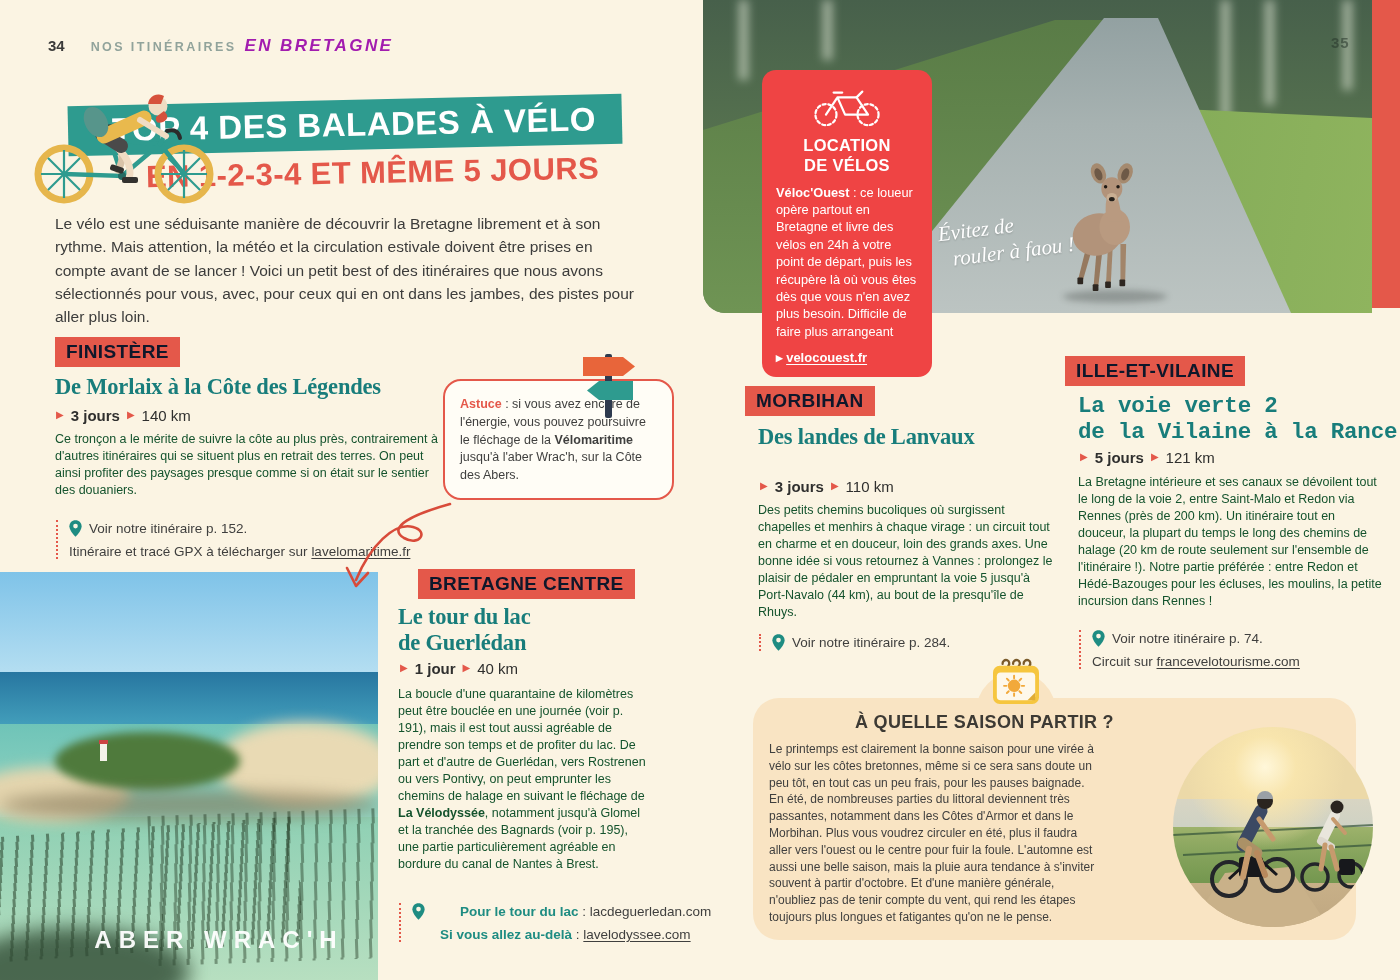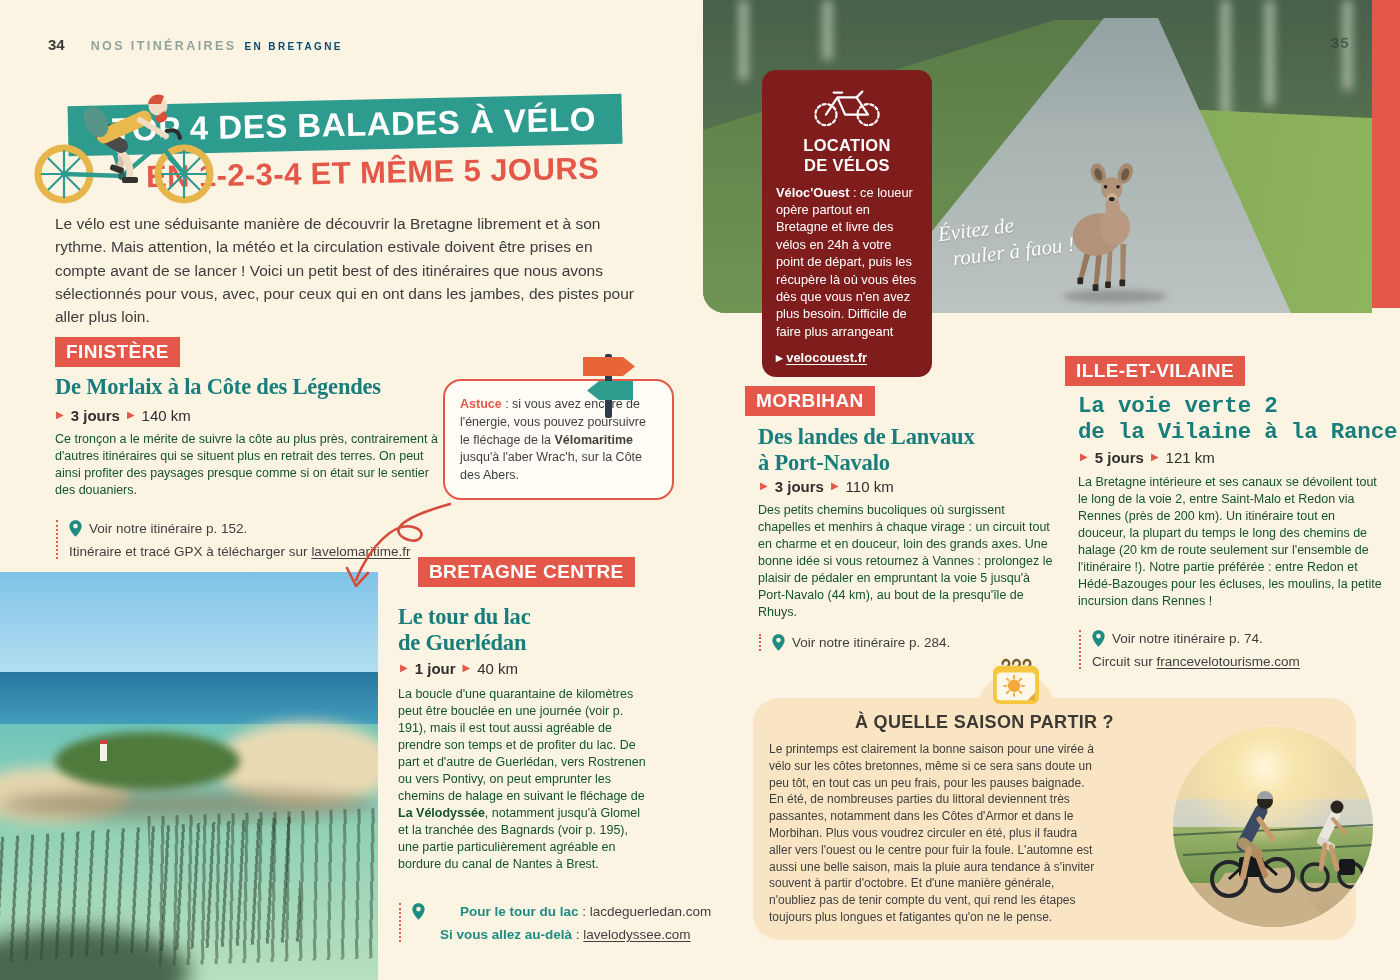--- a/index.html
+++ b/index.html
@@ -4,34 +4,34 @@
 <style>
   html,body{margin:0;padding:0;background:#e8e4da;}
   #canvas{position:relative;width:1400px;height:980px;background:#FBF4E3;overflow:hidden;
           font-family:"Liberation Sans",sans-serif;color:#3f3f3e;}
   .abs{position:absolute;}
 
   
   .pg-header{left:48px;top:36px;display:flex;align-items:baseline;gap:26px;}
   .pg-num{font-size:15px;font-weight:bold;color:#3a3a39;}
   .pg-title{font-size:12.5px;font-weight:bold;letter-spacing:2.4px;color:#91a39b;}
-  .pg-sub{font-size:10px;font-weight:bold;letter-spacing:2.4px;color:#0c4a6e;margin-left:8px;}
+  .pg-sub{font-size:17px;font-weight:bold;letter-spacing:2.4px;color:#a21caf;margin-left:8px;font-style:italic;}
 
   
   .hero-banner{left:68px;top:100px;width:554px;height:50px;background:#2E9B8F;
                transform:rotate(-1.3deg);z-index:2;}
   .hero-banner span{display:block;padding-left:44px;line-height:50px;font-size:33px;
                font-weight:bold;color:#fff;letter-spacing:.5px;white-space:nowrap;}
   .hero-sub{left:146px;top:155px;font-size:31px;font-weight:bold;color:#E4584A;
             transform:rotate(-1.1deg);white-space:nowrap;letter-spacing:.4px;z-index:2;}
   .hero-bike{left:24px;top:84px;z-index:3;}
   .intro{left:55px;top:212px;width:592px;font-size:15.5px;line-height:1.5;color:#3c3c3b;}
 
   
-  .label{background:#E4584A;color:#ffffff;font-weight:bold;font-size:19px;
+  .label{background:#E4584A;color:#0f172a;font-weight:bold;font-size:19px;
          padding:4px 11px;display:inline-block;letter-spacing:.4px;white-space:nowrap;}
   .rtitle{font-family:"Liberation Serif",serif;font-weight:bold;color:#187D7B;
           font-size:22.5px;line-height:1.14;letter-spacing:-.2px;white-space:nowrap;}
   .meta{display:flex;align-items:center;gap:7px;font-size:15px;color:#2f2f2e;white-space:nowrap;}
   .tri{color:#E4584A;font-size:10px;transform:translateY(-1px);}
   .rbody{font-size:12.5px;line-height:1.36;color:#14532d;}
   .links{border-left:2px dotted #E4584A;padding-left:11px;display:flex;
          flex-direction:column;gap:7px;font-size:13.5px;color:#3f3f3e;}
   .linkrow{display:flex;align-items:center;gap:7px;}
   .u{text-decoration:underline;text-underline-offset:2px;}
@@ -44,21 +44,21 @@
   .sec-fin-body{left:55px;top:431px;width:392px;}
   .sec-fin-links{left:56px;top:520px;}
 
   
   .astuce{left:443px;top:379px;width:198px;background:#FFFdf6;border:2px solid #E4584A;
           border-radius:18px;padding:15px 14px 13px 15px;font-size:12.5px;line-height:1.42;z-index:4;}
   .astuce .lab{color:#E4584A;font-weight:bold;}
   .signpost{left:571px;top:352px;z-index:5;}
   .arrow{left:330px;top:494px;z-index:6;}
 
-  .sec-bc-label{left:398px;top:557px;padding-left:20px;}
+  .sec-bc-label{left:398px;top:569px;padding-left:20px;}
   .sec-bc-title{left:398px;top:604px;}
   .sec-bc-meta{left:400px;top:660px;}
   .sec-bc-body{left:398px;top:686px;width:250px;}
   .sec-bc-links{left:399px;top:903px;}
 
   
   .photo-left{left:0;top:572px;width:378px;height:408px;overflow:hidden;}
   .pl-sky{position:absolute;left:0;top:0;right:0;height:108px;
           background:linear-gradient(#7fc3e8,#b8e0f2);}
   .pl-ocean{position:absolute;left:0;top:100px;right:0;height:58px;
@@ -102,21 +102,21 @@
      border-radius:50%;filter:blur(3px);}
   .deer{position:absolute;left:362px;top:155px;}
   .pr-script{position:absolute;left:236px;top:214px;transform:rotate(-7deg);
      font-family:"Liberation Serif",serif;font-style:italic;color:#fff;font-size:21px;
      line-height:1.22;text-shadow:0 1px 2px rgba(0,0,0,.2);white-space:nowrap;}
   .pr-num{position:absolute;left:628px;top:34px;font-size:15px;font-weight:bold;
      color:rgba(38,52,42,.55);letter-spacing:1px;}
   .red-bar{left:1372px;top:0;width:28px;height:308px;background:#E4584A;}
 
   
-  .rental{left:762px;top:70px;width:170px;background:#7f1d1d;border-radius:14px;
+  .rental{left:762px;top:70px;width:170px;background:#ef4444;border-radius:14px;
      padding:14px 14px 12px;box-sizing:border-box;color:#fff;z-index:5;}
   .rental .ic{text-align:center;margin-bottom:4px;}
   .rental h3{margin:0 0 8px;text-align:center;font-size:16.5px;line-height:1.2;letter-spacing:.3px;}
   .rental p{margin:0 0 10px;font-size:12.8px;line-height:1.36;}
   .rental .lk{font-size:13px;font-weight:bold;}
 
   .sec-mor-label{left:745px;top:386px;}
   .sec-mor-title{left:758px;top:424px;}
   .sec-mor-meta{left:760px;top:478px;}
   .sec-mor-body{left:758px;top:502px;width:296px;}
@@ -270,20 +270,21 @@
     <div class="pl-shallow"></div>
     <div class="pl-low"></div>
     <div class="pl-sand1"></div>
     <div class="pl-sand2"></div>
     <div class="pl-island"></div>
     <div class="pl-rocks"></div>
     <div class="pl-lh"></div>
     <div class="pl-oys1"></div>
     <div class="pl-oys2"></div>
     <div class="pl-dark"></div>
+    <div class="pl-cap">ABER WRAC'H</div>
   </div>
 
   <div class="abs photo-right">
     <div class="pr-forest"></div>
     <div class="birch" style="left:518px;top:0;height:120px;"></div>
     <div class="birch" style="left:562px;top:0;height:105px;"></div>
     <div class="birch" style="left:640px;top:0;height:90px;"></div>
     <div class="birch" style="left:36px;top:0;height:80px;"></div>
     <div class="birch" style="left:120px;top:0;height:60px;"></div>
     <div class="pr-grassL"></div>
@@ -335,21 +336,20 @@
       </svg>
     </div>
     <h3><span>LOCATION</span><br><span>DE VÉLOS</span></h3>
     <p><strong>Véloc'Ouest</strong><span> : ce loueur opère partout en Bretagne et livre des vélos en 24h à votre point de départ, puis les récupère là où vous êtes dès que vous n'en avez plus besoin. Difficile de faire plus arrangeant</span></p>
     <div class="lk"><span>▸</span> <span class="u">velocouest.fr</span></div>
   </div>
 
   <div class="abs sec-mor-label"><span class="label">MORBIHAN</span></div>
   <div class="abs rtitle sec-mor-title">
     <div>Des landes de Lanvaux</div>
-      <div>à Port-Navalo</div>
   </div>
   <div class="abs meta sec-mor-meta">
     <span class="tri">▶</span>
     <strong>3 jours</strong>
     <span class="tri">▶</span>
     <span>110 km</span>
   </div>
   <div class="abs rbody sec-mor-body">Des petits chemins bucoliques où surgissent chapelles et menhirs à chaque virage : un circuit tout en charme et en douceur, loin des grands axes. Une bonne idée si vous retournez à Vannes : prolongez le plaisir de pédaler en empruntant la voie 5 jusqu'à Port-Navalo (44 km), au bout de la presqu'île de Rhuys.</div>
   <div class="abs links sec-mor-links">
     <div class="linkrow">

